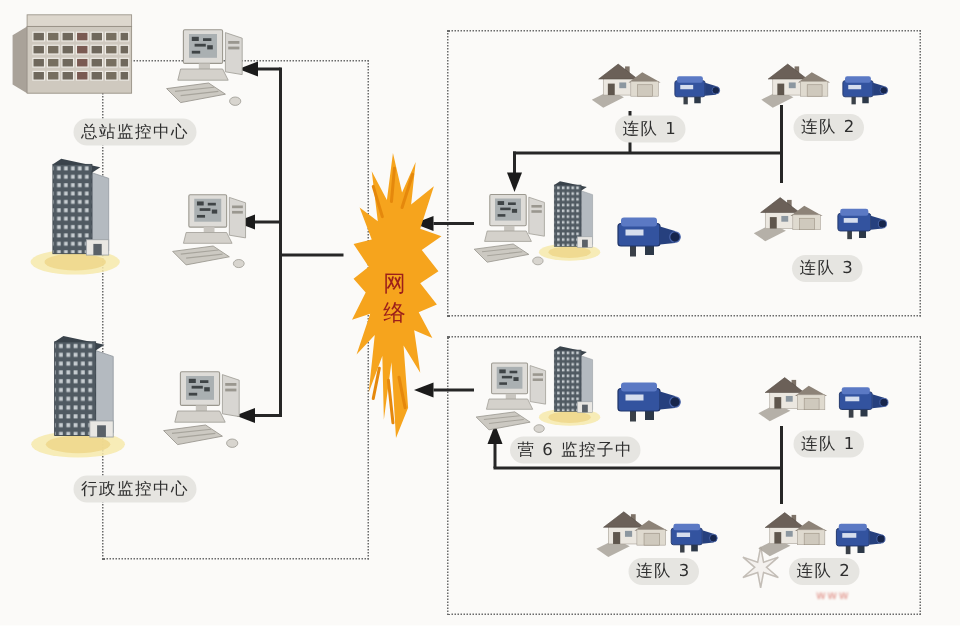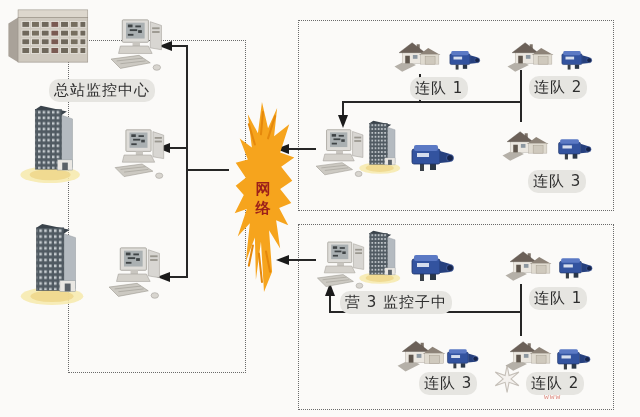--- a/index.html
+++ b/index.html
@@ -13,46 +13,46 @@
   }
   .hl{position:absolute;height:2px;background:#262626;z-index:1;}
   .vl{position:absolute;width:2px;background:#262626;z-index:1;}
   .ah{position:absolute;width:0;height:0;z-index:2;}
   .ah-left{border-top:5px solid transparent;border-bottom:5px solid transparent;border-right:13px solid #1b1b1b;}
   .ah-down{border-left:5px solid transparent;border-right:5px solid transparent;border-top:13px solid #1b1b1b;}
   .ah-up{border-left:5px solid transparent;border-right:5px solid transparent;border-bottom:13px solid #1b1b1b;}
   .icon{position:absolute;z-index:2;}
   .lbl{
     position:absolute;z-index:3;background:#e6e5e1;color:#2e2e2e;
-    font-size:15px;line-height:1.25;padding:2px 5px;white-space:nowrap;
+    font-size:11px;line-height:1.25;padding:2px 5px;white-space:nowrap;
     letter-spacing:1px;
     border-radius:10px;
   }
   .net-label{
-    position:absolute;z-index:3;width:22px;font-size:15px;font-weight:bold;
+    position:absolute;z-index:3;width:22px;font-size:15px;font-weight:normal;
     color:#9c1f1a;word-break:break-all;line-height:1.25;text-align:center;
   }
   .watermark{
     position:absolute;z-index:6;display:flex;align-items:center;gap:2px;
     pointer-events:none;
   }
   .wm-logo{
     font-size:36px;color:rgba(238,234,229,0.55);
     -webkit-text-stroke:1px rgba(168,160,150,0.65);
     filter:blur(0.4px);line-height:1;
   }
   .wm-text{
     font-size:23px;font-weight:bold;letter-spacing:2px;
     color:rgba(240,237,232,0.5);
     -webkit-text-stroke:1px rgba(158,150,140,0.7);
     filter:blur(0.4px);
   }
   .wm-sub{
     position:absolute;left:52px;top:40px;font-size:8px;
-    color:rgba(205,70,55,0.6);filter:blur(0.6px);letter-spacing:1px;font-family:Liberation Mono, monospace;
+    color:rgba(205,70,55,0.6);filter:blur(0.6px);letter-spacing:1px;
   }
 </style>
 </head>
 <body>
 
 <div class="canvas">
 
   <svg width="0" height="0" style="position:absolute" aria-hidden="true">
     <defs>
       <pattern id="twin" width="5" height="6" patternUnits="userSpaceOnUse">
@@ -246,26 +246,27 @@
       <use href="#sym-camera"></use>
     </svg>
   <svg class="icon" style="left:504px;top:338px;width:52px;height:35px">
       <use href="#sym-house"></use>
     </svg>
   <svg class="icon" style="left:556px;top:346px;width:36px;height:25px">
       <use href="#sym-camera"></use>
     </svg>
 
   <div class="lbl" style="left:49px;top:79px">总站监控中心</div>
+  <div class="lbl" style="left:49px;top:317px">行政监控中心</div>
 
   <div class="lbl" style="left:410px;top:77px">连队 1</div>
   <div class="lbl" style="left:529px;top:76px">连队 2</div>
   <div class="lbl" style="left:528px;top:170px">连队 3</div>
 
-  <div class="lbl" style="left:340px;top:291px">营 3 监控子中</div>
+  <div class="lbl" style="left:340px;top:291px">营 6 监控子中</div>
   <div class="lbl" style="left:529px;top:287px">连队 1</div>
   <div class="lbl" style="left:419px;top:372px">连队 3</div>
   <div class="lbl" style="left:526px;top:372px">连队 2</div>
 
   <div class="watermark" style="left:492px;top:352px;width:146px;height:56px">
     <span class="wm-logo">✶</span>
     <span class="wm-sub">www</span>
   </div>
 
 </div>

